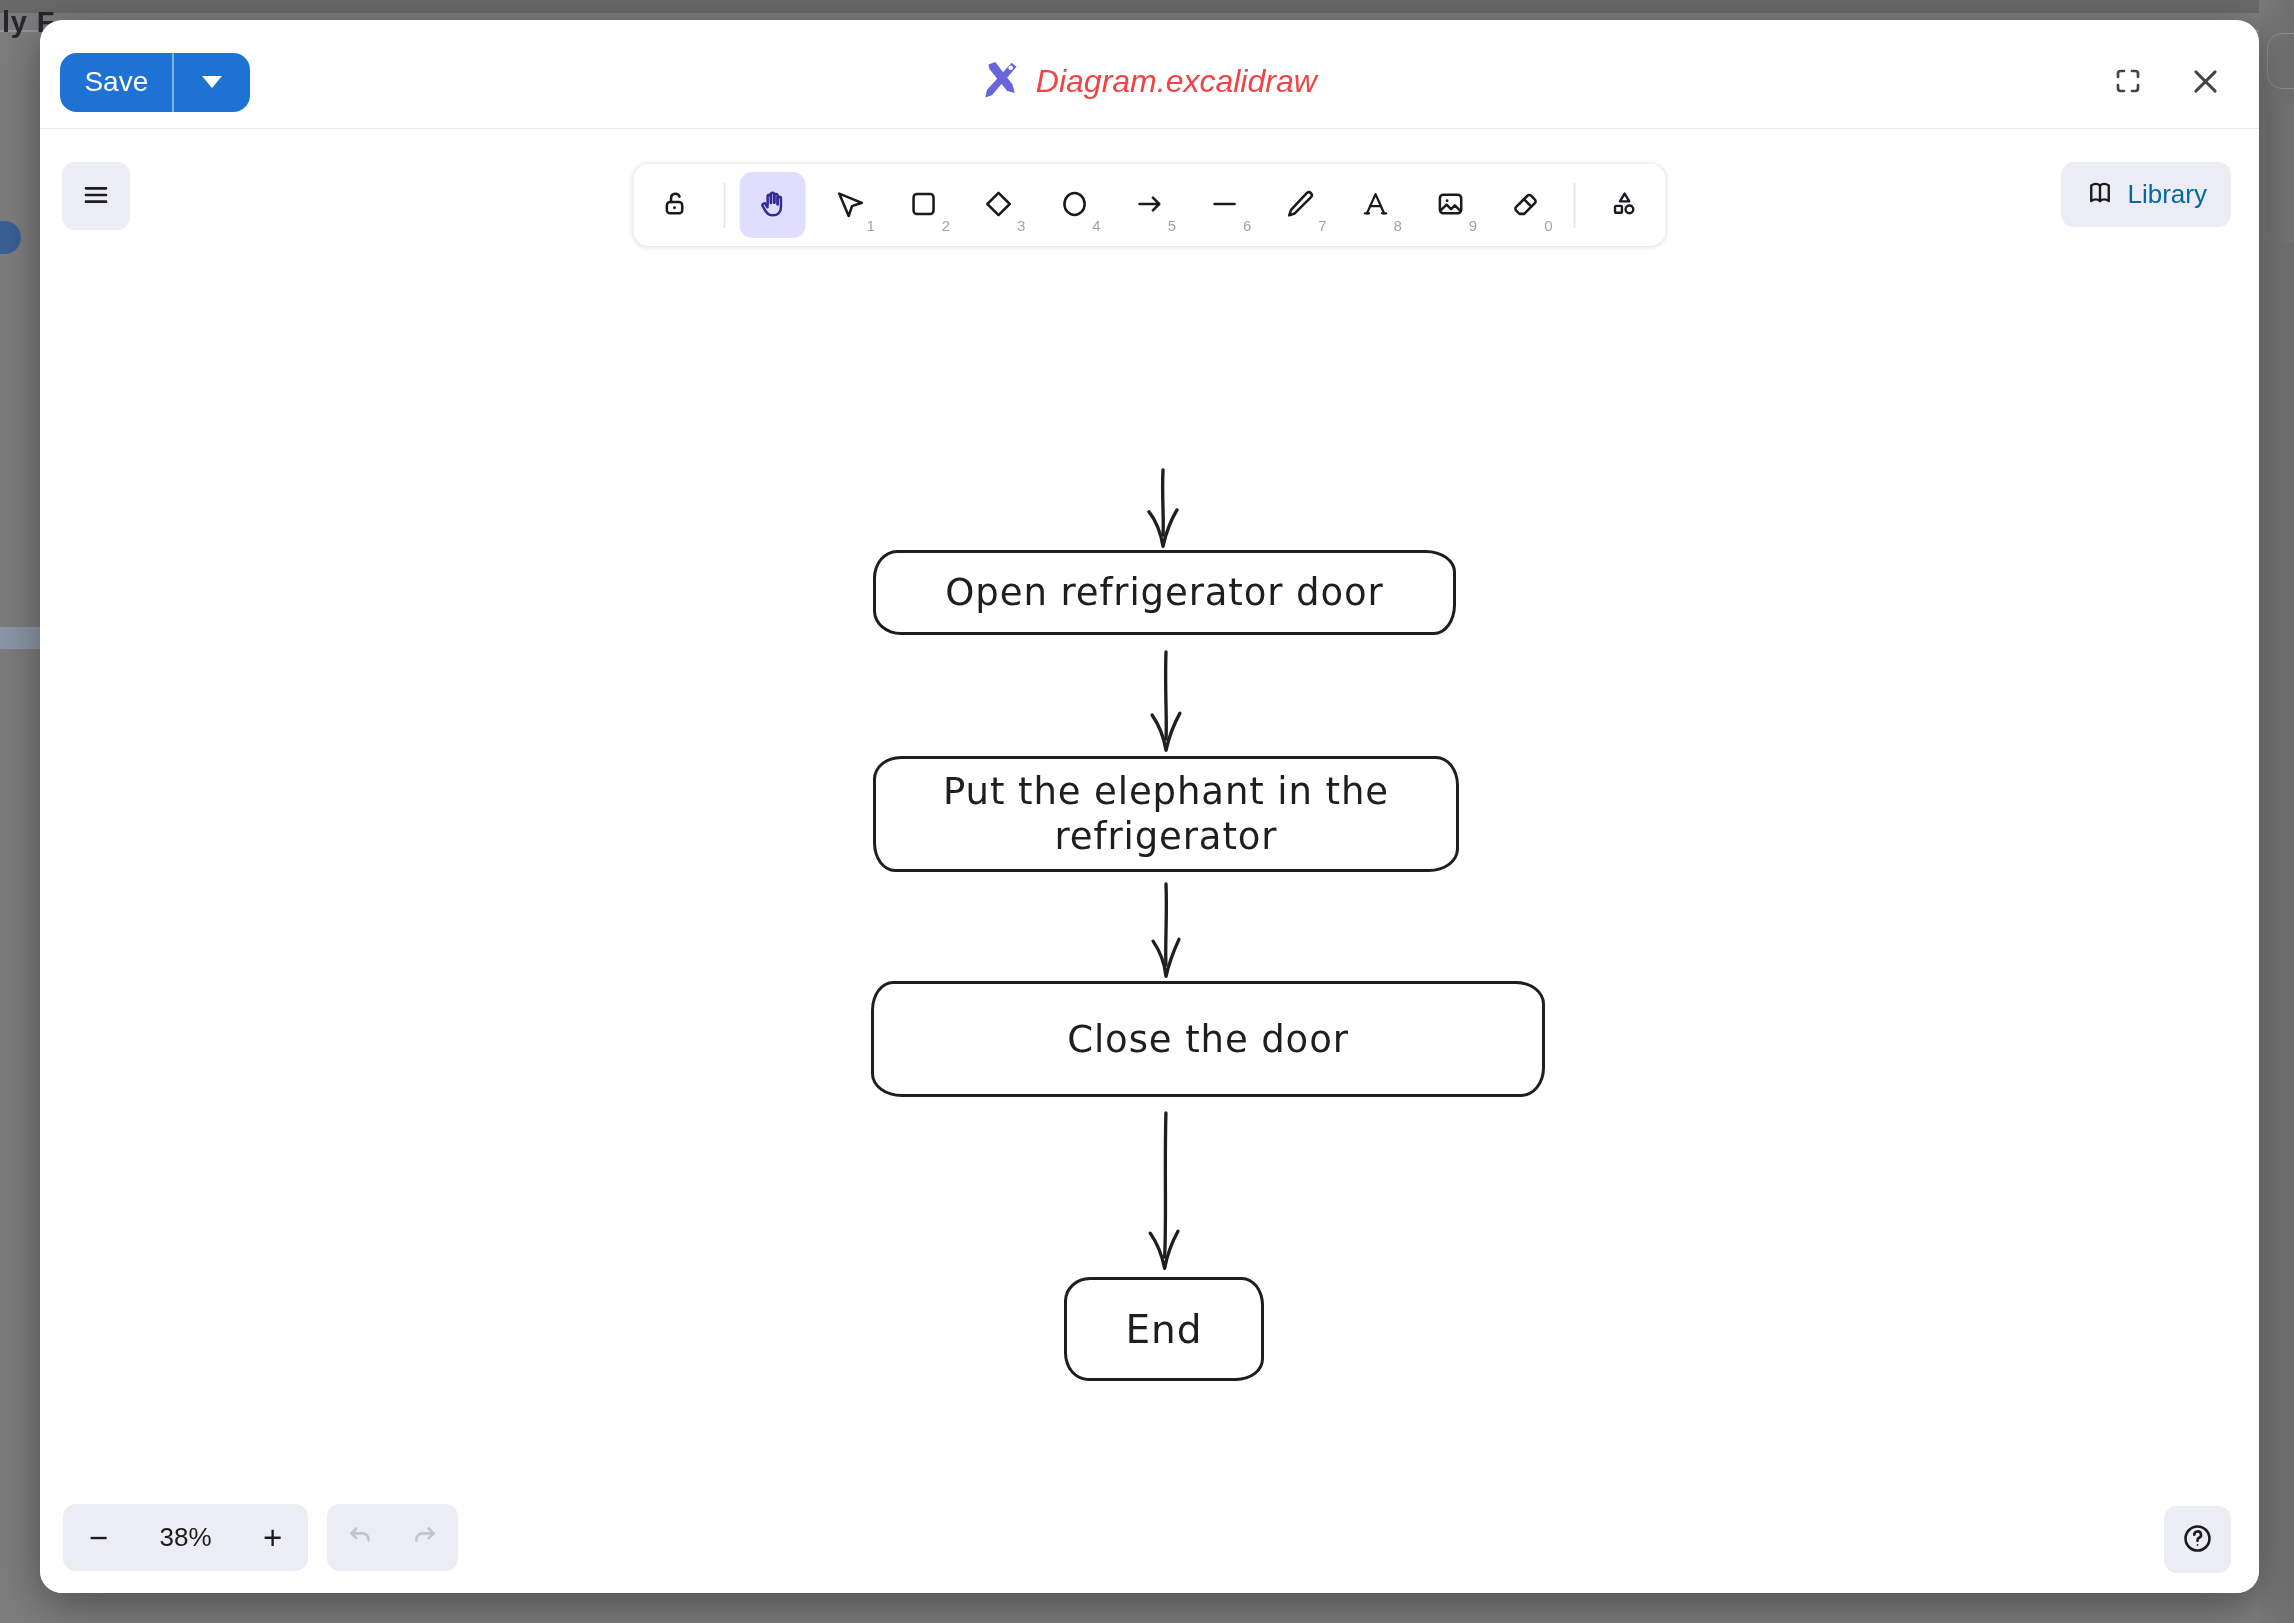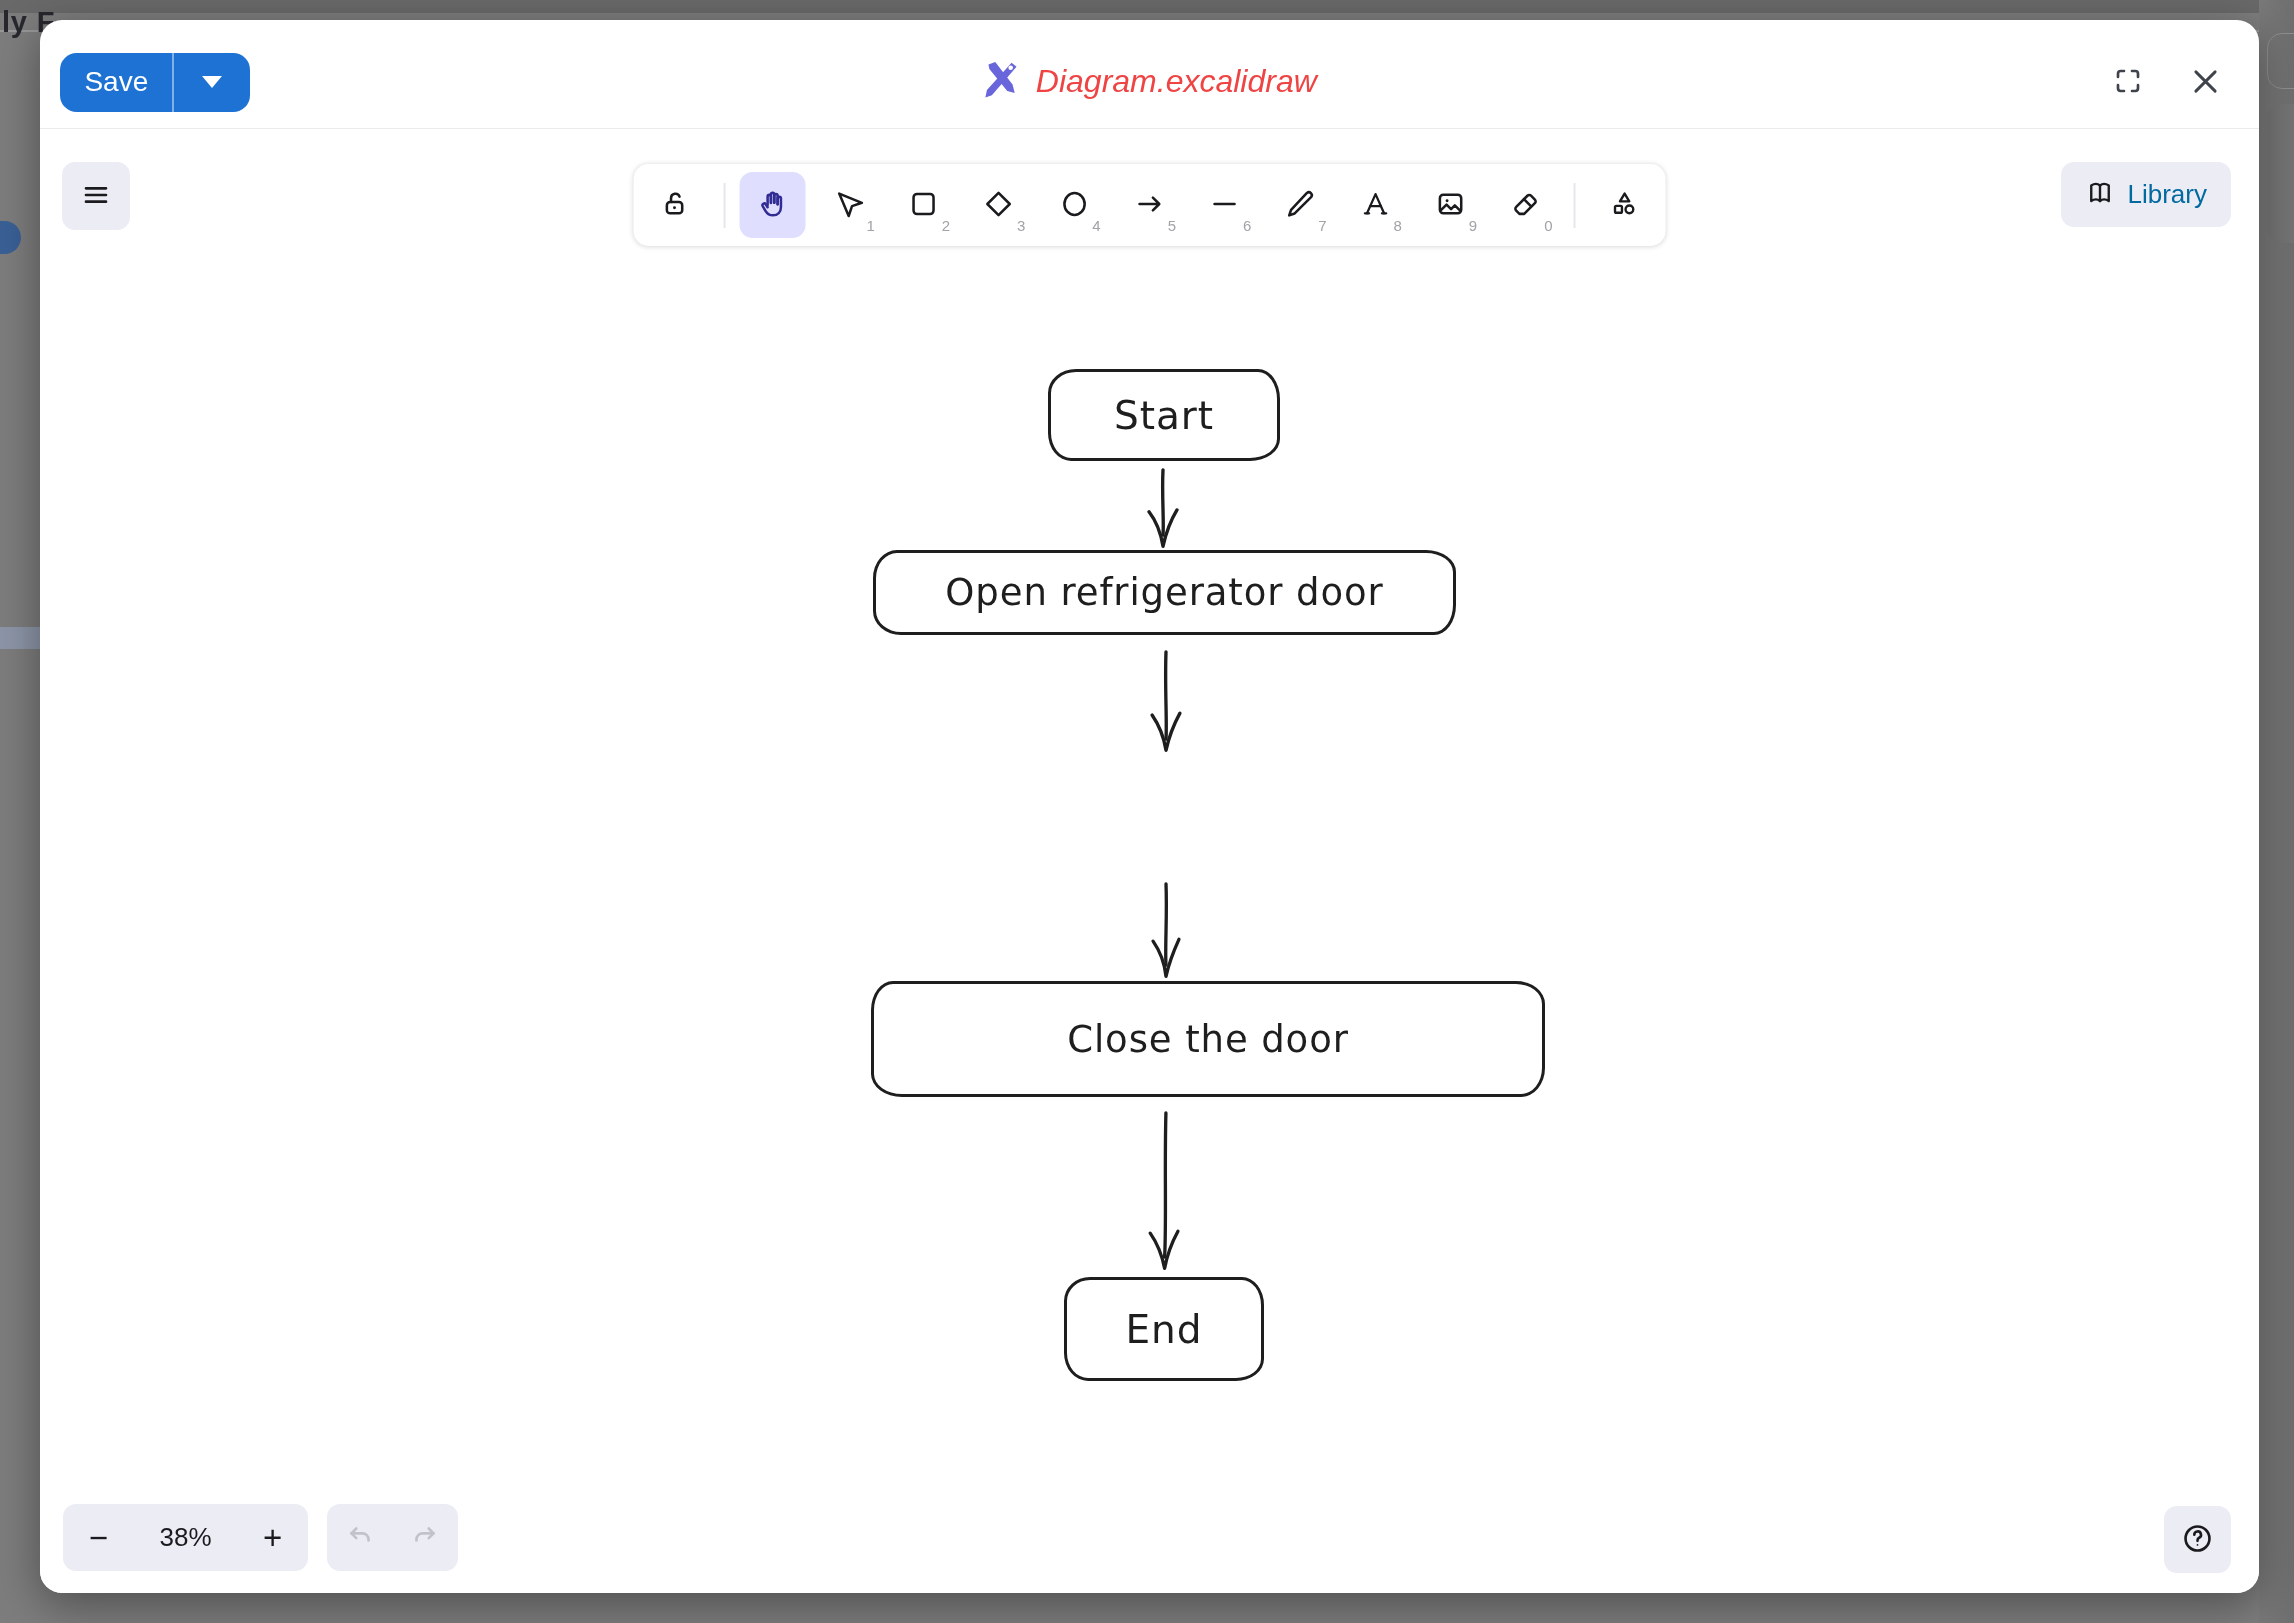--- a/index.html
+++ b/index.html
@@ -286,42 +286,42 @@
     <div class="library-btn soft-btn">
       <span>
         <svg width="30" height="30" viewBox="0 0 24 24" fill="none" stroke="#1b1b1f" stroke-width="1.9" stroke-linecap="round" stroke-linejoin="round">
           <path d="M12 6c-1.8-1.5-4.6-1.6-7 0v12.4c2.4-1.6 5.2-1.5 7 0 1.8-1.5 4.6-1.6 7 0V6c-2.4-1.6-5.2-1.5-7 0Z"></path>
           <path d="M12 6v12.4"></path>
         </svg>
       </span>
       <span class="library-label">Library</span>
     </div>
 
-    <div class="node node-start">
-      <span>Start</span>
-    </div>
 
     <div class="edge" style="left:1095px; top:339px;">
       <svg width="56" height="82" viewBox="0 0 60 88" fill="none" stroke="#1e1e1e" stroke-width="3.6" stroke-linecap="round" stroke-linejoin="round">
         <path d="M30 2 C 28.6 30, 31.2 56, 30 72"></path>
         <path d="M15 47 C 22 56, 27 66, 30 84 C 34 66, 39 55, 45 45"></path>
       </svg>
     </div>
 
     <div class="node node-open">
       <span>Open refrigerator door</span>
     </div>
 
     <div class="edge" style="left:1098px; top:521px;">
       <svg width="56" height="104" viewBox="0 0 60 112" fill="none" stroke="#1e1e1e" stroke-width="3.6" stroke-linecap="round" stroke-linejoin="round">
         <path d="M30 2 C 28.6 40, 31.2 76, 30 96"></path>
         <path d="M15 70 C 22 80, 27 90, 30 108 C 34 90, 39 79, 45 68"></path>
       </svg>
     </div>
 
+    <div class="node node-put">
+      <span style="display:block; width:482px;">Put the elephant in the refrigerator</span>
+    </div>
 
     <div class="edge" style="left:1098px; top:753px;">
       <svg width="56" height="98" viewBox="0 0 60 106" fill="none" stroke="#1e1e1e" stroke-width="3.6" stroke-linecap="round" stroke-linejoin="round">
         <path d="M30 2 C 31.4 36, 28.8 70, 30 90"></path>
         <path d="M16 64 C 23 74, 28 84, 30 102 C 34 84, 39 73, 44 62"></path>
       </svg>
     </div>
 
     <div class="node node-close">
       <span>Close the door</span>

